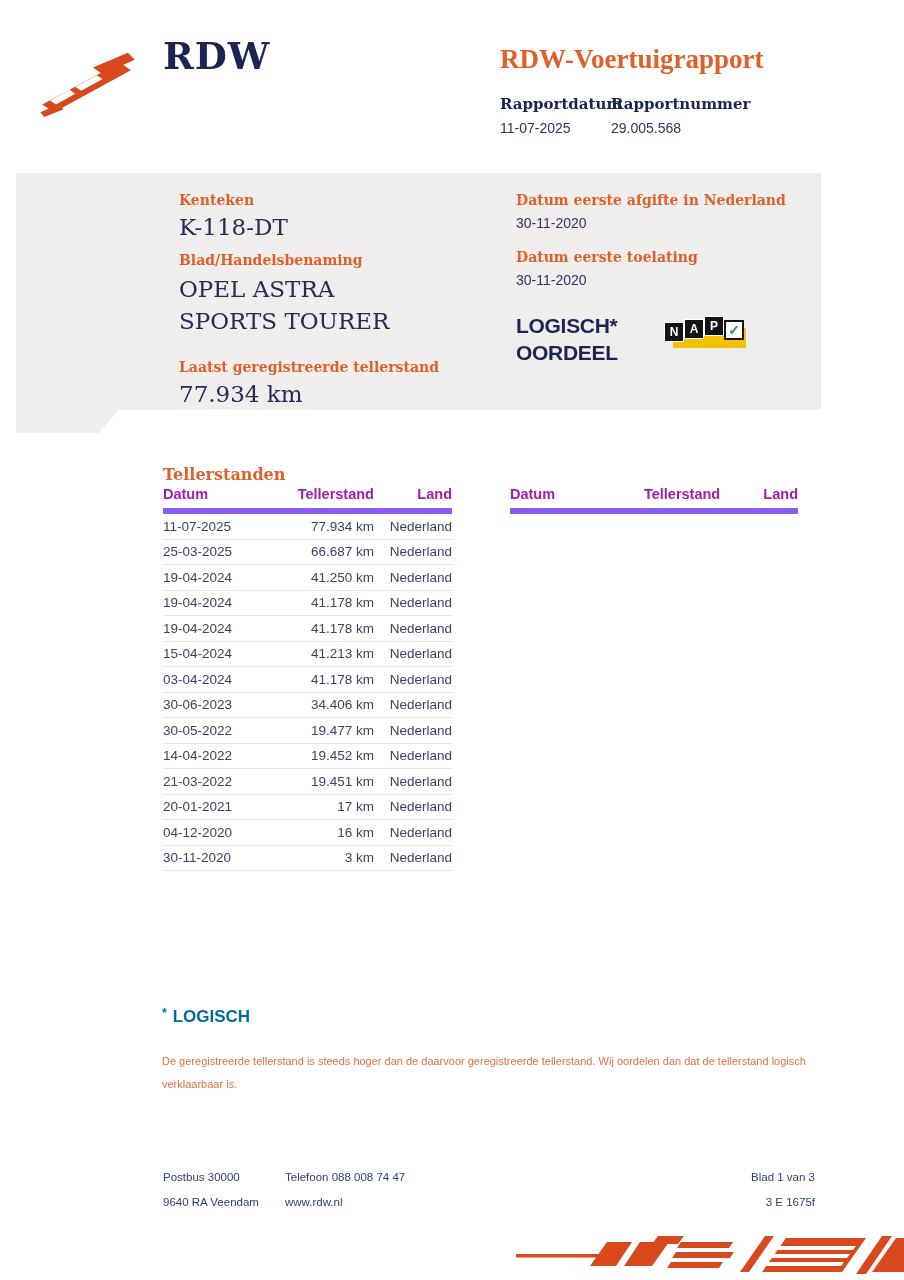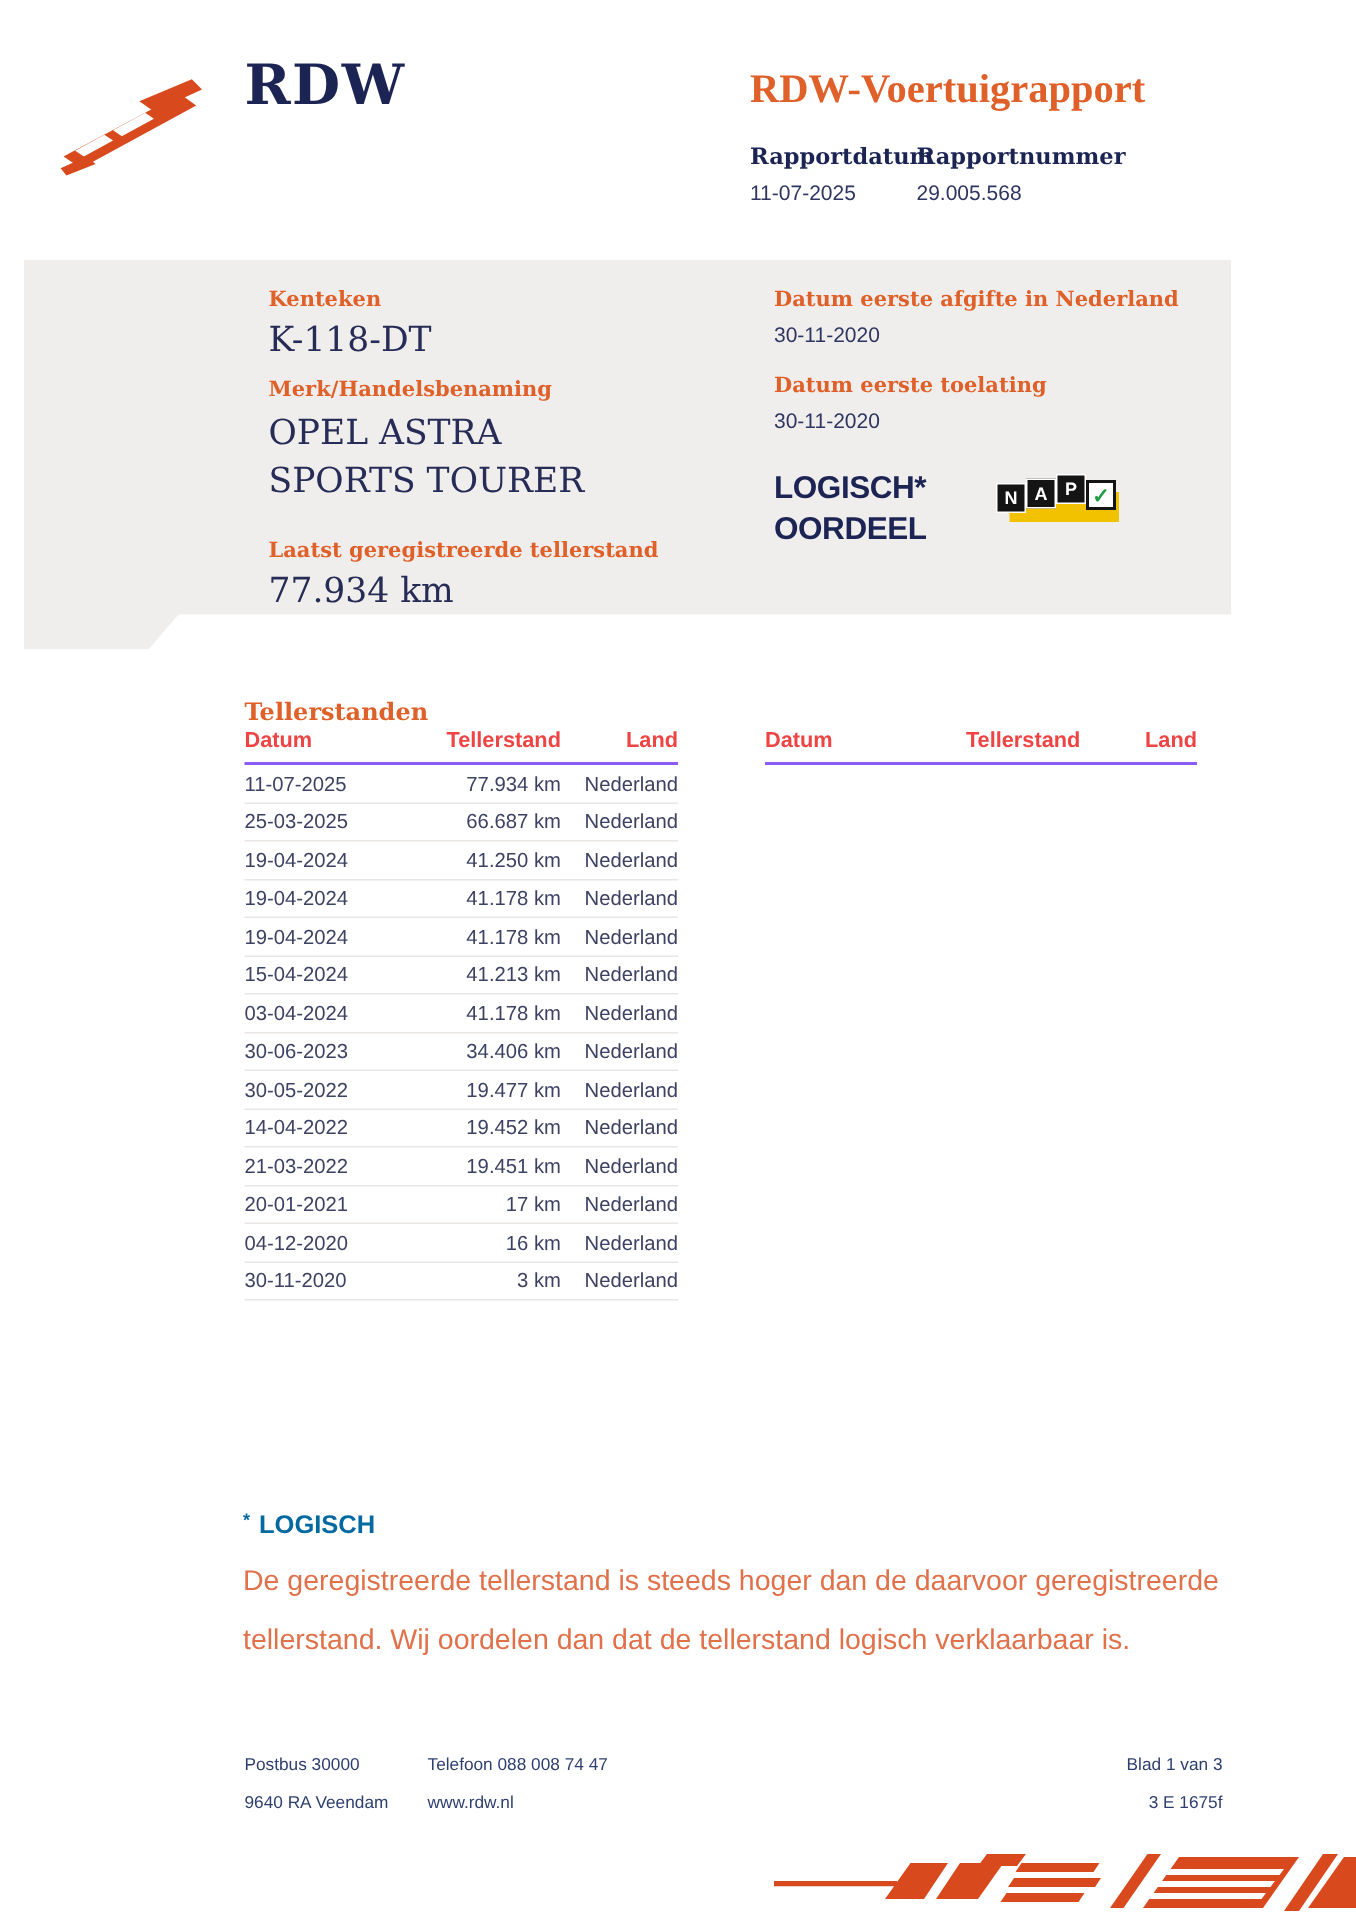--- a/index.html
+++ b/index.html
@@ -82,37 +82,37 @@
   
   .section-title{
     position:absolute;left:163px;top:465px;
     font-family:"DejaVu Serif",serif;font-weight:bold;font-size:16px;
     color:var(--accent-orange);
   }
   .mtable{position:absolute;top:486px;}
   .mtable.left{left:163px;width:289px;}
   .mtable.right{left:510px;width:288px;}
   .thead{
-    display:flex;font-weight:bold;font-size:14.5px;color:#ef4444;
-    padding-bottom:6px;border-bottom:2px solid #8b5cf6;
+    display:flex;font-weight:bold;font-size:14.5px;color:#a21caf;
+    padding-bottom:6px;border-bottom:6px solid #8b5cf6;
   }
   .c1{width:37%;}
   .c2{width:36%;text-align:right;}
   .c3{flex:1;text-align:right;}
   .trow{
     display:flex;height:24.5px;align-items:center;
     font-size:13.5px;color:var(--cell-navy);
     border-bottom:1px solid var(--table-line);
   }
 
   
   .footnote{position:absolute;left:162px;top:1006px;width:662px;}
   .fn-title{font-weight:bold;font-size:17px;color:#0369a1;}
   .fn-marker{font-size:12px;vertical-align:5px;margin-right:6px;}
-  .fn-text{margin-top:9px;font-size:19px;line-height:2.05;color:var(--paragraph-orange);}
+  .fn-text{margin-top:23px;font-size:11px;line-height:2.05;color:var(--paragraph-orange);}
 
   
   .footer{position:absolute;left:163px;right:89px;top:1171px;display:flex;
     font-size:11.5px;color:var(--footer-navy);}
   .footer .fcol1{width:122px;}
   .footer .fcol2{flex:1;}
   .footer .fcol3{text-align:right;}
   .footer div div{margin-bottom:13px;}
 
   
@@ -146,21 +146,21 @@
     <div class="col">
       <div class="meta-label">Rapportnummer</div>
       <div class="meta-value">29.005.568</div>
     </div>
   </div>
 
   <div class="hero">
     <div class="hero-left">
       <div class="field-label">Kenteken</div>
       <div class="field-value-big">K-118-DT</div>
-      <div class="field-label">Merk/Handelsbenaming</div>
+      <div class="field-label">Blad/Handelsbenaming</div>
       <div class="field-value-big merk-lines">
         <div>OPEL ASTRA</div>
         <div>SPORTS TOURER</div>
       </div>
       <div class="field-label">Laatst geregistreerde tellerstand</div>
       <div class="field-value-big">77.934 km</div>
     </div>
 
     <div class="hero-right">
       <div class="field-label">Datum eerste afgifte in Nederland</div>

